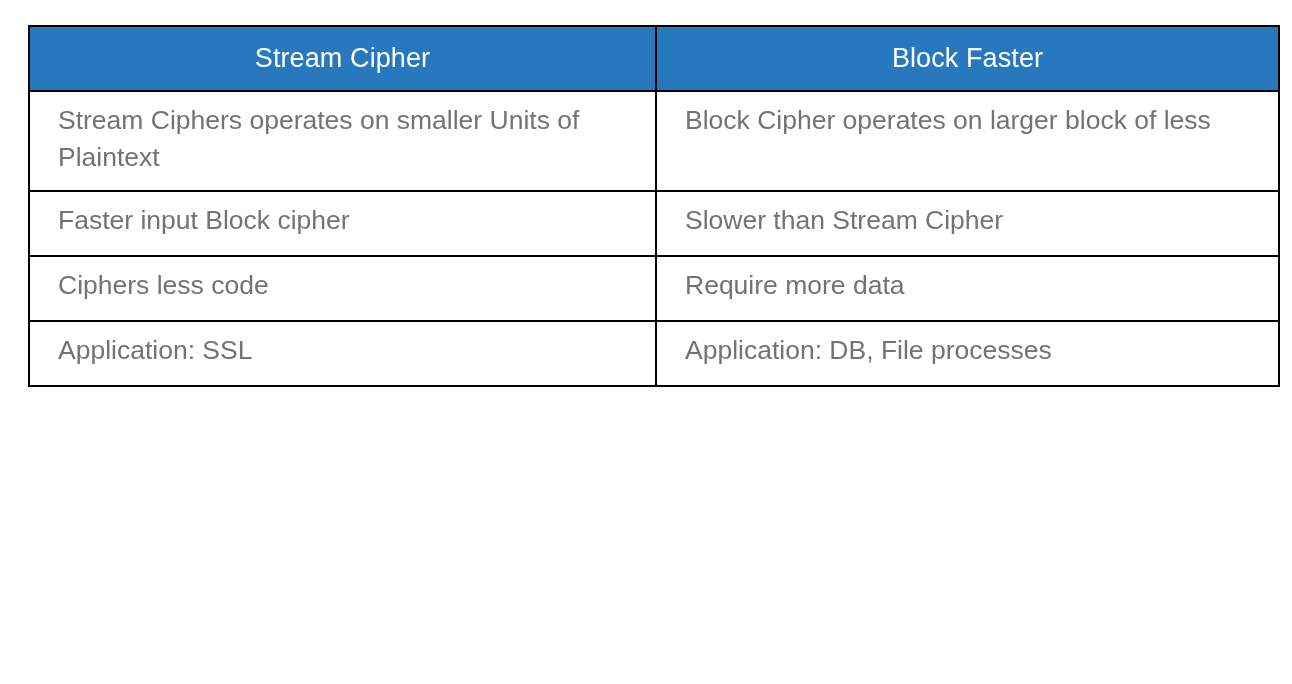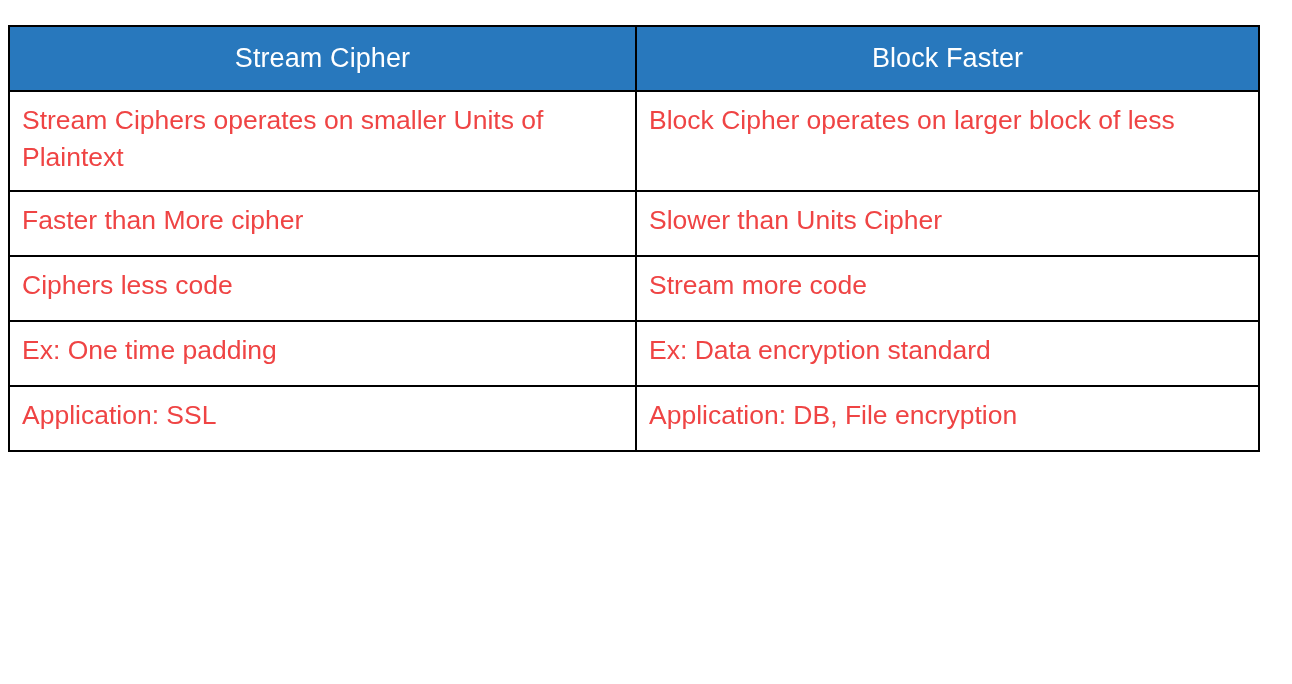--- a/index.html
+++ b/index.html
@@ -11,20 +11,21 @@
     width: 1292px;
     height: 684px;
     font-family: "Liberation Sans", sans-serif;
     overflow: hidden;
   }
   #page {
     position: relative;
     width: 1184px;
     height: 684px;
     background: #ffffff;
+    margin-left: 20px;
   }
   table.cmp-table {
     position: absolute;
     left: 8px;
     top: 25px;
     width: 1250px;
     border-collapse: collapse;
     table-layout: fixed;
     background: #ffffff;
   }
@@ -44,25 +45,25 @@
     text-align: center;
     vertical-align: middle;
     font-size: 27px;
     font-weight: normal;
     height: 65px;
     padding: 0 8px;
     letter-spacing: 0.1px;
   }
 
   table.cmp-table tbody td {
-    color: #ef4444;
+    color: #737373;
     font-size: 26.5px;
     font-weight: normal;
     line-height: 37px;
-    padding: 10px 12px 12px 12px;
+    padding: 10px 12px 12px 28px;
     text-align: left;
   }
 
   table.cmp-table tbody tr.row-tall td { height: 100px; }
   table.cmp-table tbody tr.row-short td { height: 65px; }
 </style>
 </head>
 <body>
 
 <div id="page">
@@ -76,30 +77,26 @@
         <th>Stream Cipher</th>
         <th>Block Faster</th>
       </tr>
     </thead>
     <tbody>
       <tr class="row-tall">
         <td>Stream Ciphers operates on smaller Units of Plaintext</td>
         <td>Block Cipher operates on larger block of less</td>
       </tr>
       <tr class="row-short">
-        <td>Faster than More cipher</td>
-        <td>Slower than Units Cipher</td>
+        <td>Faster input Block cipher</td>
+        <td>Slower than Stream Cipher</td>
       </tr>
       <tr class="row-short">
         <td>Ciphers less code</td>
-        <td>Stream more code</td>
-      </tr>
-      <tr class="row-short">
-        <td>Ex: One time padding</td>
-        <td>Ex: Data encryption standard</td>
+        <td>Require more data</td>
       </tr>
       <tr class="row-short">
         <td>Application: SSL</td>
-        <td>Application: DB, File encryption</td>
+        <td>Application: DB, File processes</td>
       </tr>
     </tbody>
   </table>
 </div>
 
 </body></html>

